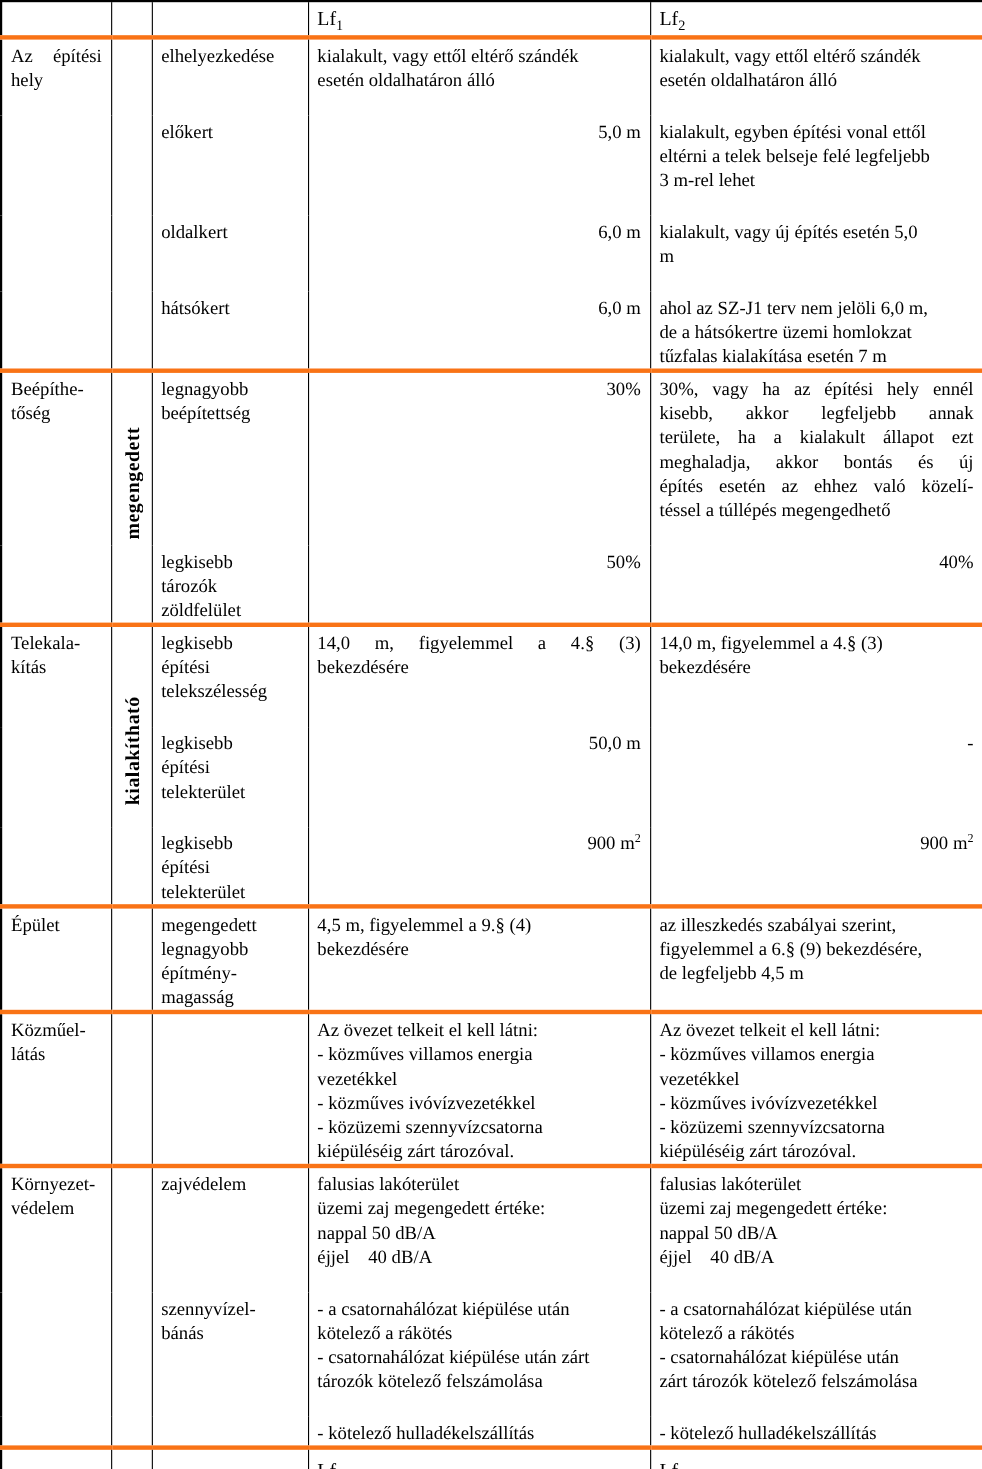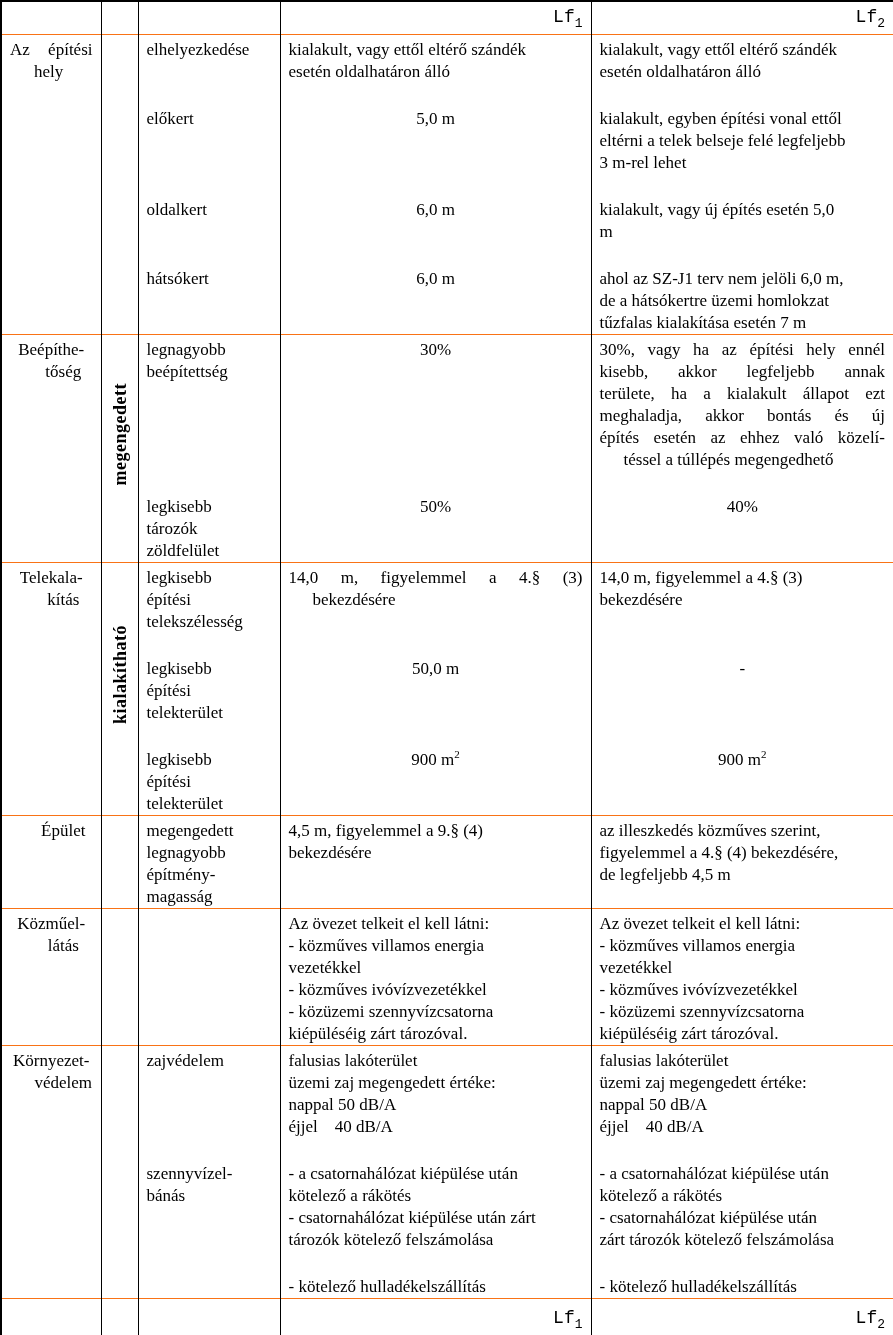--- a/index.html
+++ b/index.html
@@ -15,43 +15,41 @@
     line-height: 22px;
     color: #000;
   }
   td {
     border-left: 1px solid #000;
     border-right: 1px solid #000;
     vertical-align: top;
     padding: 4px 8px 0 8px;
     overflow: hidden;
   }
-  tr.start > td { border-top: 1px solid #f97316; }
+  tr.start > td { border-top: 4px solid #f97316; }
   tr.gap > td { padding-bottom: 21px; }
   tr.hdr { height: 33px; }
   tr.ftr { height: 42px; }
   tr.hdr > td, tr.ftr > td {
     vertical-align: middle;
-    text-align: right;
+    text-align: left;
     padding: 2px 8px;
-    font-family: Liberation Mono, monospace;
   }
   td[data-bind-lines] > div { white-space: nowrap; }
   td.jl > div, td.cat > div {
     white-space: normal;
     text-align: justify;
     text-align-last: justify;
   }
   td.jl > div:last-child, td.cat > div:last-child {
     text-align: left;
     text-align-last: auto;
-    margin-left: 24px;
-  }
-  td.cat.noj > div { text-align: center; text-align-last: auto; }
-  td.center { text-align: center; }
+  }
+  td.cat.noj > div { text-align: left; text-align-last: auto; }
+  td.center { text-align: right; }
   td.vmod { vertical-align: middle; text-align: center; padding: 0; }
   .vert {
     display: inline-block;
     writing-mode: vertical-rl;
     transform: rotate(180deg);
     font-weight: bold;
     font-size: 18px;
     letter-spacing: 0.5px;
   }
   .lf { font-size: 18px; }
@@ -208,22 +206,22 @@
           <div>megengedett</div>
           <div>legnagyobb</div>
           <div>építmény-</div>
           <div>magasság</div>
         </td>
     <td data-bind-lines="sections.3.rows.0.lf1_lines">
           <div>4,5 m, figyelemmel a 9.§ (4)</div>
           <div>bekezdésére</div>
         </td>
     <td data-bind-lines="sections.3.rows.0.lf2_lines">
-          <div>az illeszkedés közműves szerint,</div>
-          <div>figyelemmel a 4.§ (4) bekezdésére,</div>
+          <div>az illeszkedés szabályai szerint,</div>
+          <div>figyelemmel a 6.§ (9) bekezdésére,</div>
           <div>de legfeljebb 4,5 m</div>
         </td>
   </tr>
 
   <tr class="start">
     <td class="cat noj" data-bind-lines="sections.4.category_lines">
           <div>Közműel-</div>
           <div>látás</div>
         </td>
     <td class="vmod"></td>

